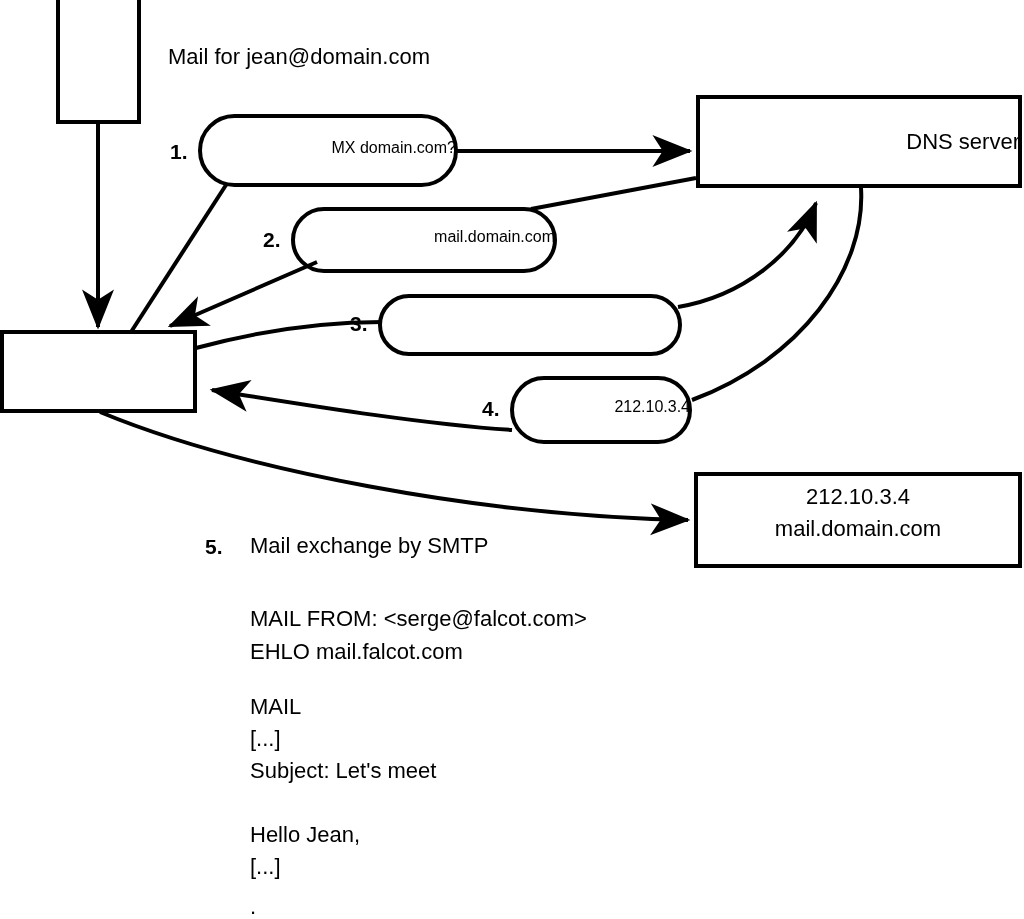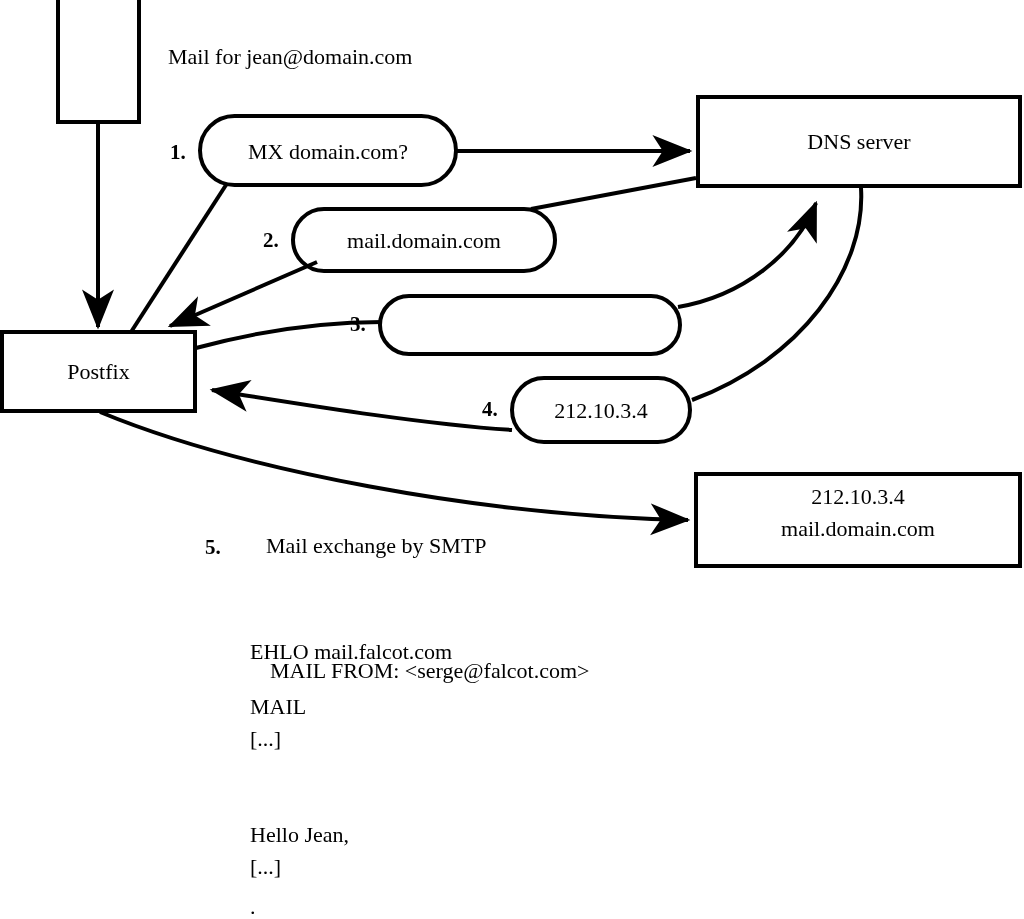--- a/index.html
+++ b/index.html
@@ -6,21 +6,21 @@
     margin: 0;
     padding: 0;
     background: #ffffff;
   }
   #canvas {
     position: relative;
     width: 1024px;
     height: 919px;
     background: #ffffff;
     overflow: hidden;
-    font-family: Liberation Serif, serif;
+    font-family: Liberation Sans, sans-serif;
     color: #000000;
   }
   #vector-layer {
     position: absolute;
     left: 0; top: 0;
     width: 1024px;
     height: 919px;
   }
   .txt {
     position: absolute;
@@ -38,31 +38,30 @@
   }
   .step-num {
     position: absolute;
     font-weight: bold;
     font-size: 21px;
     white-space: pre;
     color: #000000;
   }
   .bubble-label {
     position: absolute;
-    text-align: center;
+    text-align: right;
     white-space: pre;
-    font-size: 22px;
+    font-size: 16px;
     color: #000000;
   }
   .title-text {
     font-size: 22px;
   }
   .smtp-heading {
     font-size: 22px;
-    margin-left: 16px;
   }
   .smtp-line {
     font-size: 22px;
   }
 </style>
 </head>
 <body>
 
 <div id="canvas">
 
@@ -105,42 +104,42 @@
 
     <path d="M 861 188 C 866 270 800 360 692 400" fill="none" stroke="#000000" stroke-width="4"></path>
 
     <path d="M 512 430 C 420 424 300 404 212 390" fill="none" stroke="#000000" stroke-width="4" marker-end="url(#arrowhead)"></path>
 
     <path d="M 100 412 C 240 470 480 516 688 520" fill="none" stroke="#000000" stroke-width="4" marker-end="url(#arrowhead)"></path>
   </svg>
 
   <div class="txt title-text" style="left:168px; top:46px;">Mail for jean@domain.com</div>
 
-  <div class="node-label" style="left:2px; top:357px; width:193px;">Postfix</div>
 
-  <div class="node-label" style="left:698px; top:127px; width:322px;">DNS server</div>
+  <div class="node-label" style="left:698px; top:127px; width:322px;text-align:right;">DNS server</div>
 
   <div class="node-label" style="left:696px; top:482px; width:324px;">212.10.3.4</div>
   <div class="node-label" style="left:696px; top:514px; width:324px;">mail.domain.com</div>
 
   <div class="step-num" style="left:170px; top:140px;">1.</div>
   <div class="step-num" style="left:263px; top:228px;">2.</div>
   <div class="step-num" style="left:350px; top:312px;">3.</div>
   <div class="step-num" style="left:482px; top:397px;">4.</div>
   <div class="step-num" style="left:205px; top:535px;">5.</div>
 
   <div class="bubble-label" style="left:200px; top:139px; width:256px;">MX domain.com?</div>
   <div class="bubble-label" style="left:293px; top:228px; width:262px;">mail.domain.com</div>
   <div class="bubble-label" style="left:512px; top:398px; width:178px;">212.10.3.4</div>
 
   <div class="txt smtp-heading" style="left:250px; top:535px;">Mail exchange by SMTP</div>
 
   <div class="txt smtp-line" style="left:250px; top:600px;margin-top:41px;">EHLO mail.falcot.com</div>
-  <div class="txt smtp-line" style="left:250px; top:660px;margin-left:20px;">MAIL FROM: &lt;serge@falcot.com&gt;</div>
+  <div class="txt smtp-line" style="left:250px; top:608px;">MAIL FROM: &lt;serge@falcot.com&gt;</div>
   <div class="txt smtp-line" style="left:250px; top:696px;">MAIL</div>
   <div class="txt smtp-line" style="left:250px; top:728px;">[...]</div>
+  <div class="txt smtp-line" style="left:250px; top:760px;">Subject: Let's meet</div>
   <div class="txt smtp-line" style="left:250px; top:792px;"></div>
   <div class="txt smtp-line" style="left:250px; top:824px;">Hello Jean,</div>
   <div class="txt smtp-line" style="left:250px; top:856px;">[...]</div>
   <div class="txt smtp-line" style="left:250px; top:888px;"></div>
   <div class="txt smtp-line" style="left:250px; top:896px;">.</div>
 
 </div>
 
 </body></html>

